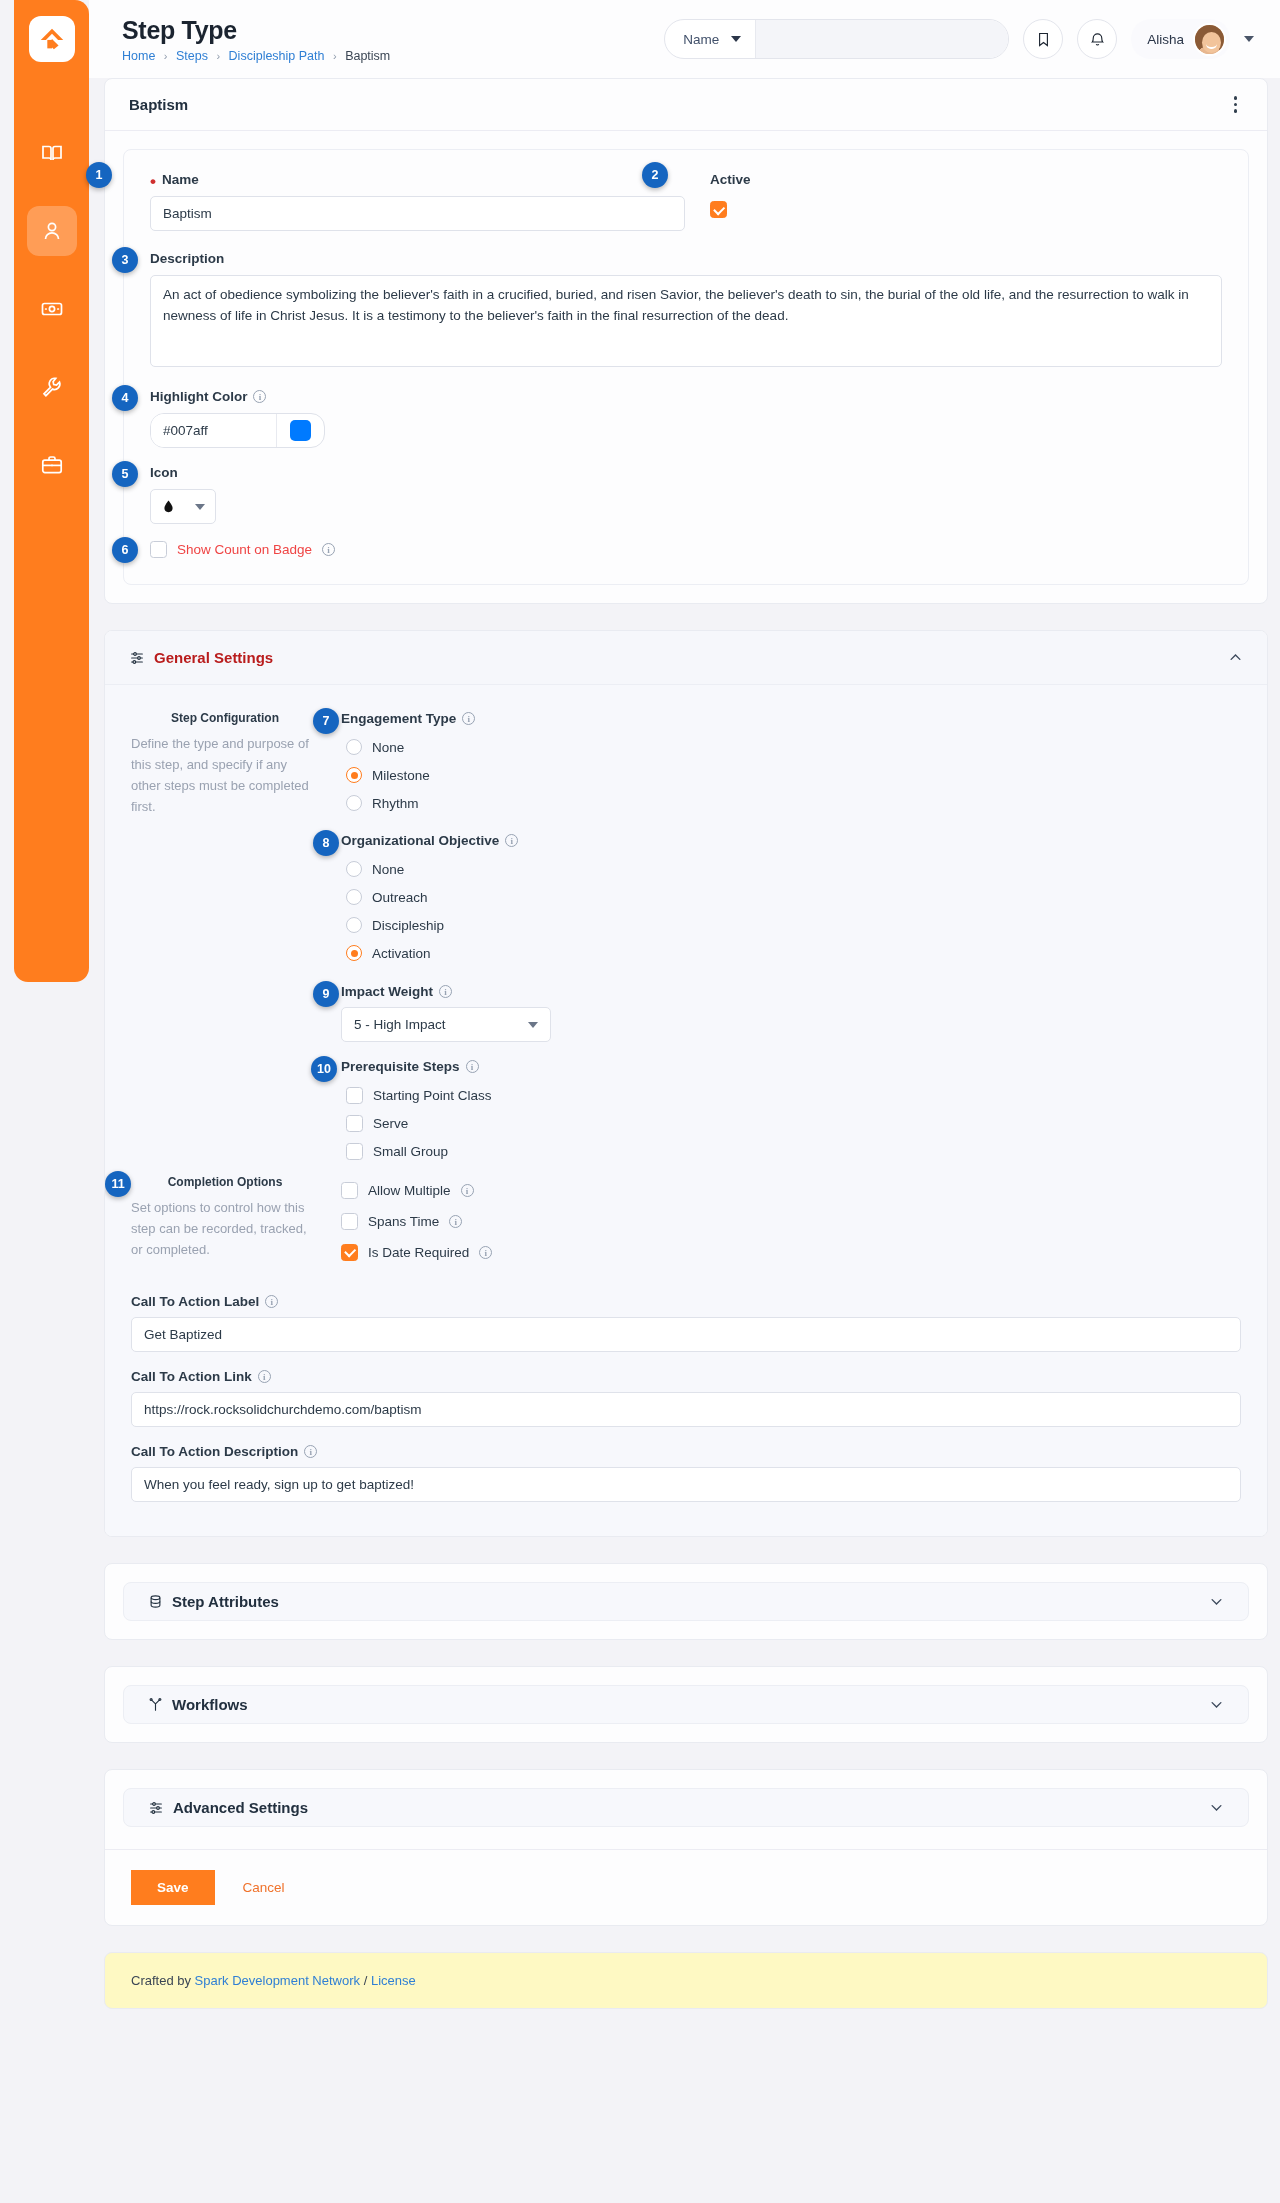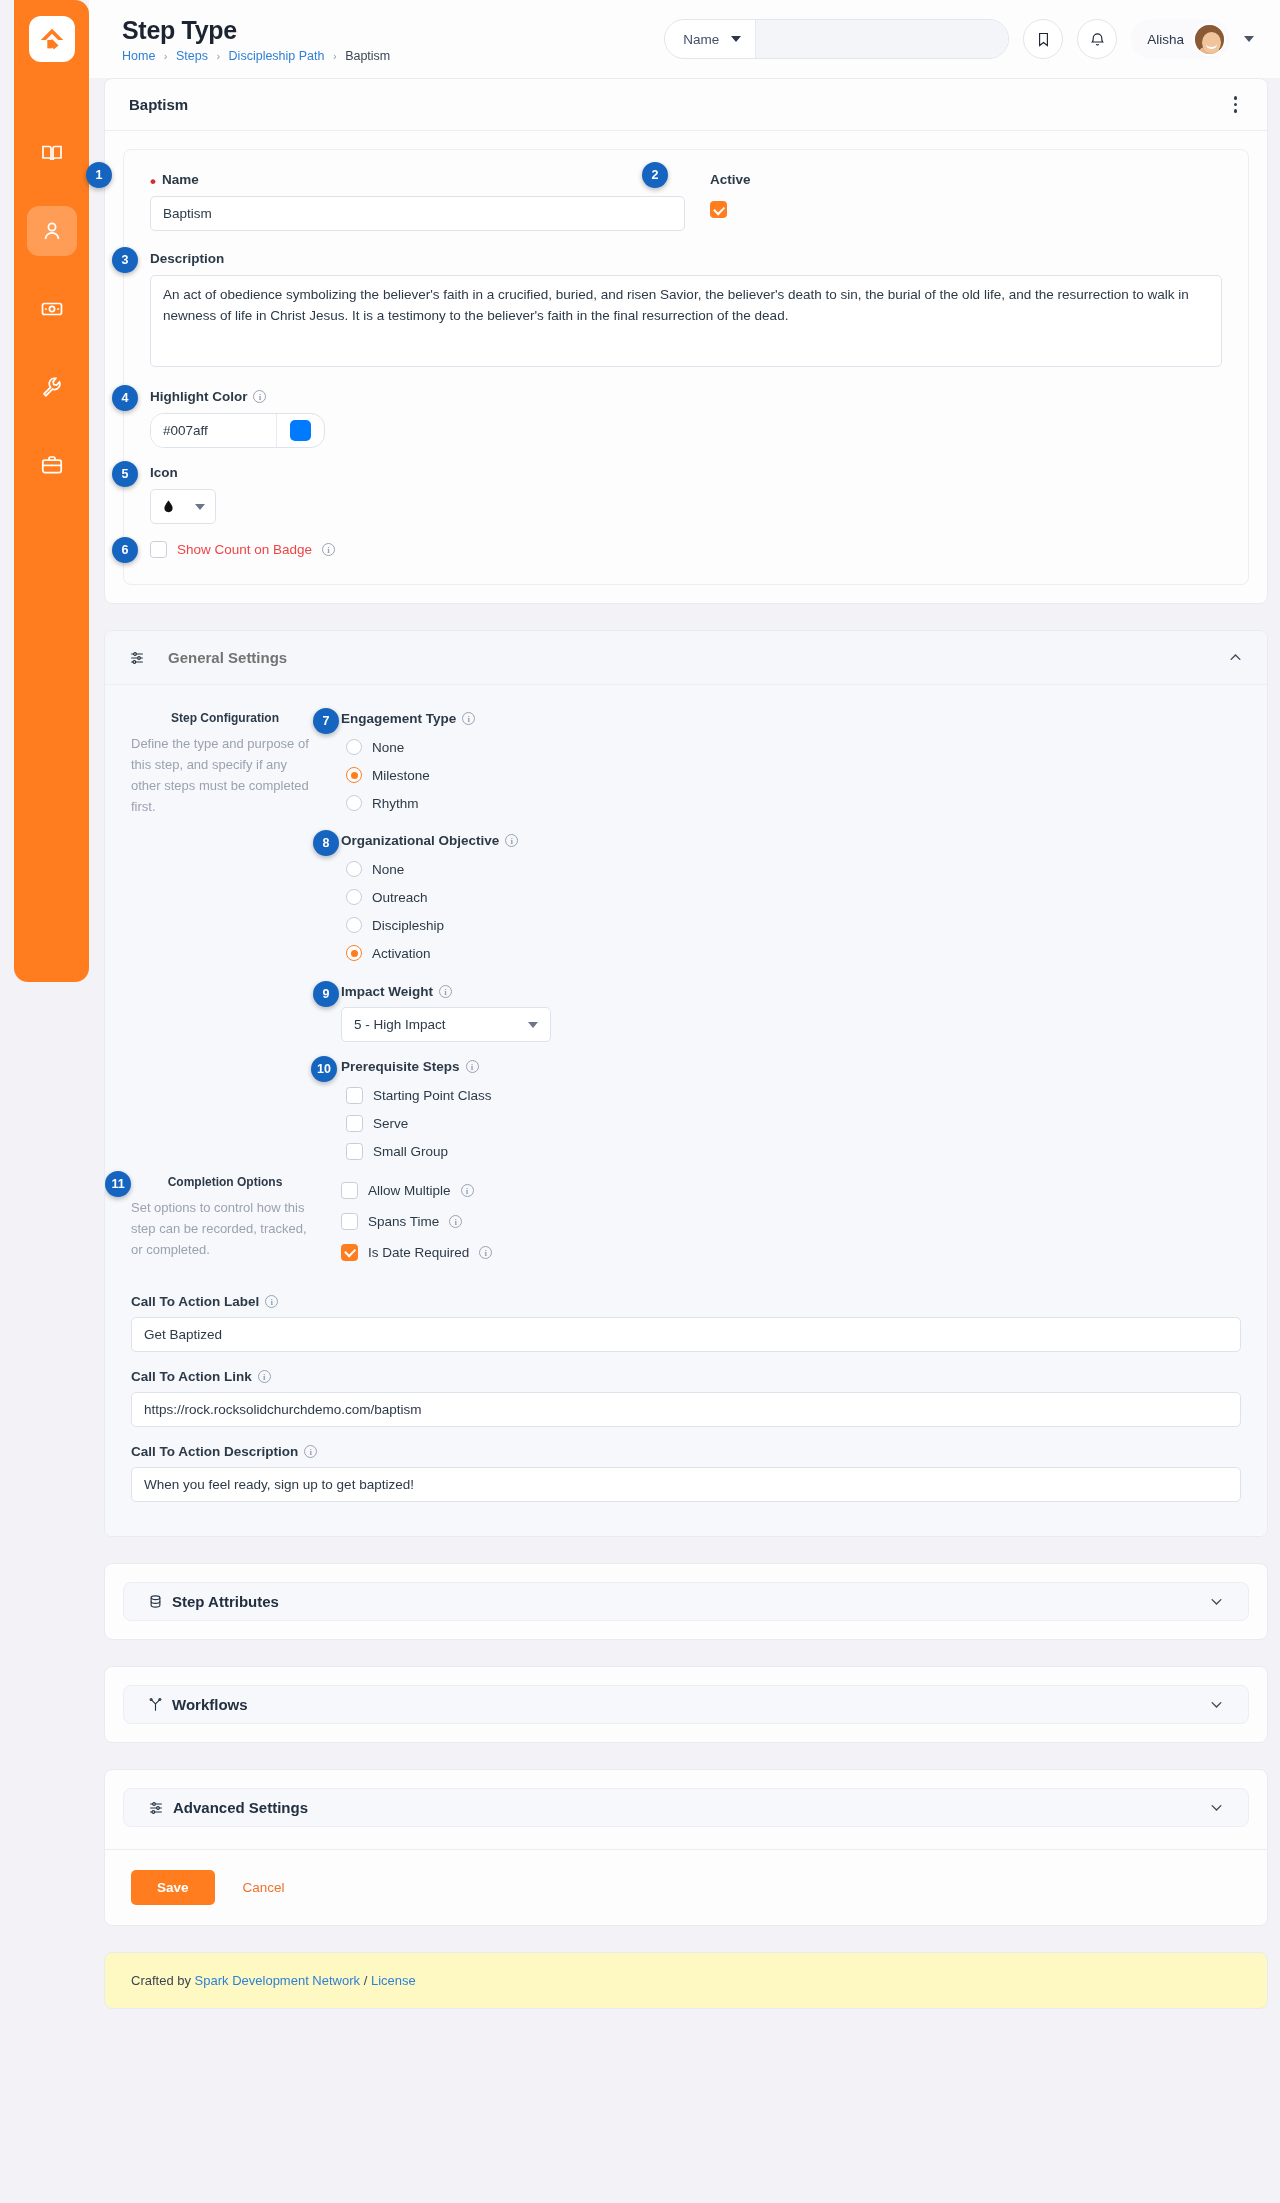--- a/index.html
+++ b/index.html
@@ -126,39 +126,39 @@
   
   .badge{
     position:absolute; width:26px;height:26px;border-radius:50%;background:#1565c0;color:#fff;
     font-size:12.5px;font-weight:bold;display:flex;align-items:center;justify-content:center;
     box-shadow:0 2px 5px rgba(0,0,0,.28); z-index:5;
   }
 
   
   .sect-head{
     height:54px;display:flex;align-items:center;padding:0 24px;background:#f6f7fb;
-    border-bottom:1px solid #eceef4;font-size:15px;font-weight:600;color:#737373;gap:23px;
+    border-bottom:1px solid #eceef4;font-size:15px;font-weight:600;color:#b91c1c;gap:9px;
   }
   .sect-head .chev{ margin-left:auto;}
   .sect-body{ display:flex; padding:26px 26px 30px 26px; background:#f7f8fc;}
   .sect-left{ width:210px; flex:0 0 210px; padding-right:22px;}
   .sect-left h4{ margin:0 0 8px 0;font-size:12px;font-weight:700;color:#2c3a48;text-align:center;}
   .sect-left p{ margin:0;font-size:13px;line-height:1.62;color:#9aa2b1;}
   .sect-right{ flex:1; }
 
   .collapsed-card{
     height:39px;display:flex;align-items:center;padding:0 24px;background:#f7f8fc;
     border:1px solid #eceef4;border-radius:8px;font-size:15px;font-weight:600;color:#22303f;gap:9px;
     margin:0 18px;
   }
   .collapsed-card .chev{margin-left:auto;}
 
   .actions{ display:flex; align-items:center; gap:22px; padding:20px 26px; border-top:1px solid #ececf3;}
   .btn-save{
-    background:#ff7d1e;color:#fff;border:0;border-radius:5px;padding:10px 26px;
+    background:#ff7d1e;color:#fff;border:0;border-radius:0;padding:10px 26px;
     font-size:13.5px;font-weight:600;font-family:"Liberation Sans", sans-serif;
   }
   .btn-cancel{ color:#f0722b;font-size:13.5px;background:none;border:0;font-family:"Liberation Sans", sans-serif;}
 
   #footer{
     margin-top:26px;background:#fef9c3;border:1px solid #e9ebf1;border-radius:8px;
     padding:20px 26px;font-size:13px;color:#3b4654;
   }
   #footer a{color:#2f7fd4;text-decoration:none;}
   .dd{

